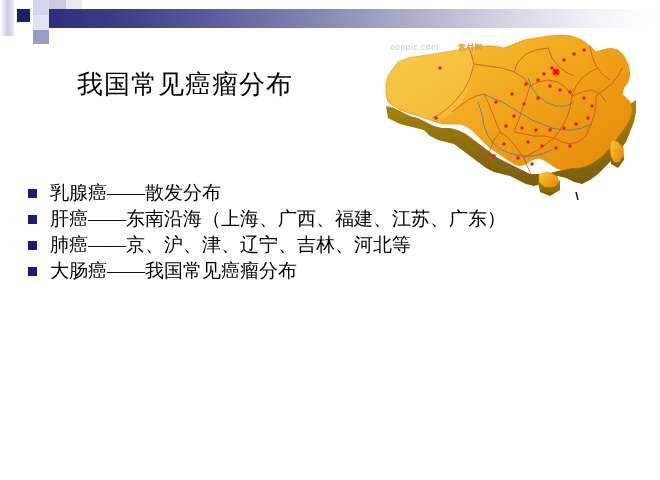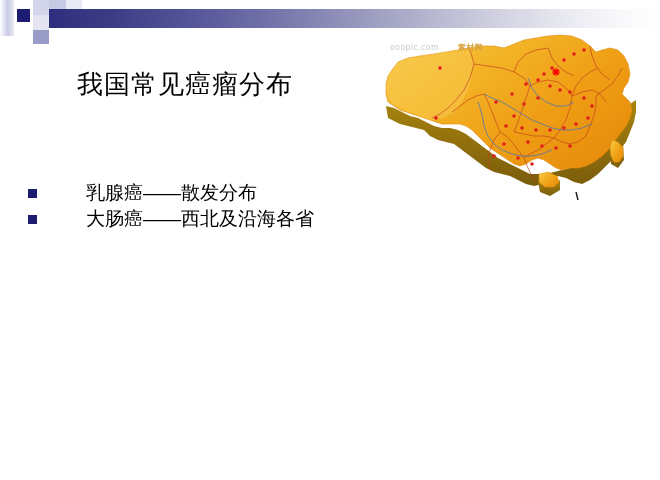--- a/index.html
+++ b/index.html
@@ -152,26 +152,25 @@
   .bullet-marker {
     flex: 0 0 auto;
     width: 9px;
     height: 9px;
     background: #1c1c72;
     margin-top: 9px;
     margin-right: 13px;
   }
   .bullet-text {
     flex: 1 1 auto;
-    font-family: Liberation Sans, sans-serif;
+    font-family: Liberation Serif, serif;
     font-size: 19px;
     line-height: 25px;
     color: #000000;
     letter-spacing: 0px;
-    margin-left: 36px;
   }
 </style>
 </head>
 <body>
 
 <div id="slide">
 
   <div id="header-decoration">
     <div class="deco-sq" id="deco-strip-left"></div>
     <div class="deco-sq" id="deco-lav-upper"></div>
@@ -334,23 +333,31 @@
   <div id="bullet-list">
 
     <div class="bullet-row">
       <span class="bullet-marker"></span>
       <span class="bullet-text">乳腺癌——散发分布</span>
     </div>
 
 
 
 
-
-
-
     <div class="bullet-row">
       <span class="bullet-marker"></span>
-      <span class="bullet-text">大肠癌——西北及沿海各省</span>
+      <span class="bullet-text">肝癌——东南沿海（上海、广西、福建、江苏、广东）</span>
+    </div>
+
+    <div class="bullet-row">
+      <span class="bullet-marker"></span>
+      <span class="bullet-text">肺癌——京、沪、津、辽宁、吉林、河北等</span>
+    </div>
+
+
+    <div class="bullet-row">
+      <span class="bullet-marker"></span>
+      <span class="bullet-text">大肠癌——我国常见癌瘤分布</span>
     </div>
 
   </div>
 
 </div>
 
 </body></html>

